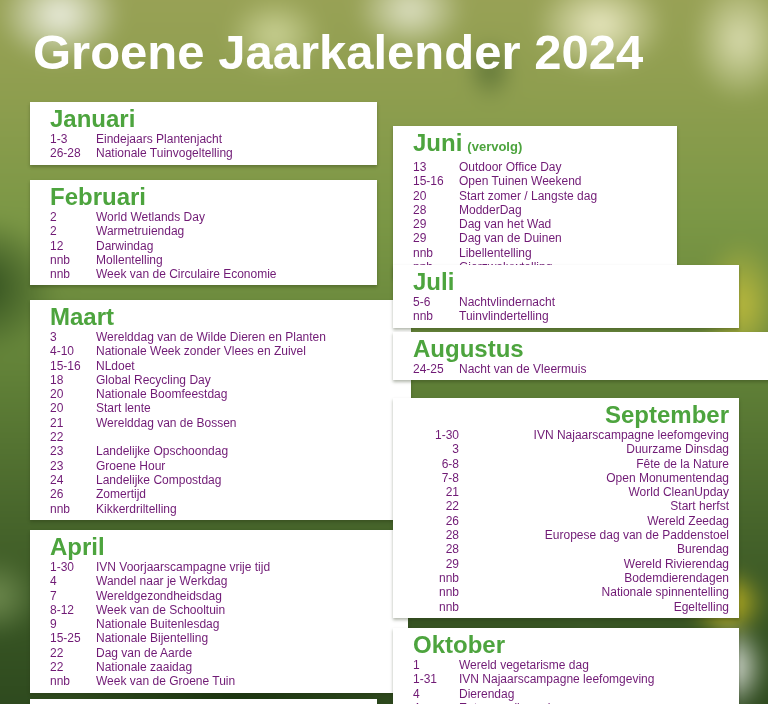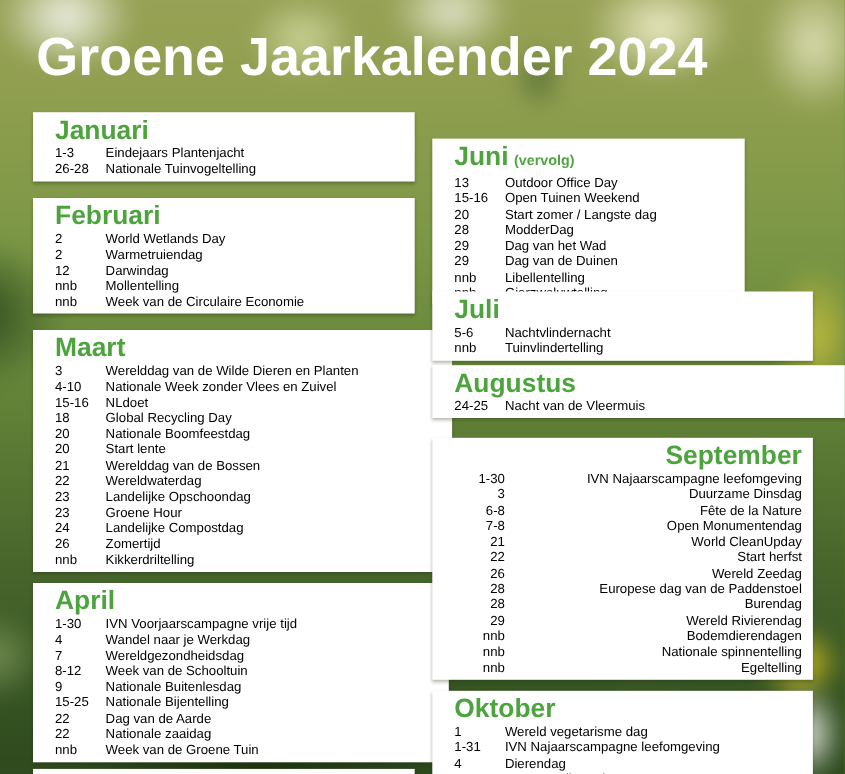--- a/index.html
+++ b/index.html
@@ -61,21 +61,21 @@
     font-size: 13px;
     font-weight: 700;
     color: #4da43e;
     margin-left: 5px;
   }
   .events { display: block; }
   .event-row {
     display: flex;
     font-size: 12px;
     line-height: 14.3px;
-    color: #000000;
+    color: #701a75;
   }
   .event-date { flex: 0 0 46px; width: 46px; }
   .event-label { flex: 1; white-space: nowrap; }
 
   .card-jan { left: 30px;  top: 102px; width: 347px; }
   .card-feb { left: 30px;  top: 180px; width: 347px; }
   .card-mar { left: 30px;  top: 300px; width: 381px; }
   .card-apr { left: 30px;  top: 530px; width: 378px; }
   .card-mei { left: 30px;  top: 699px; width: 347px; height: 30px; }
   .card-jun { left: 393px; top: 104px; width: 284px; margin-top: 22px; }
@@ -157,21 +157,20 @@
       <div class="event-row">
         <span class="event-date">20</span>
         <span class="event-label">Start lente</span>
       </div>
       <div class="event-row">
         <span class="event-date">21</span>
         <span class="event-label">Werelddag van de Bossen</span>
       </div>
       <div class="event-row">
         <span class="event-date">22</span>
-        <span class="event-label">Wereldwaterdag</span>
       </div>
       <div class="event-row">
         <span class="event-date">23</span>
         <span class="event-label">Landelijke Opschoondag</span>
       </div>
       <div class="event-row">
         <span class="event-date">23</span>
         <span class="event-label">Groene Hour</span>
       </div>
       <div class="event-row">

